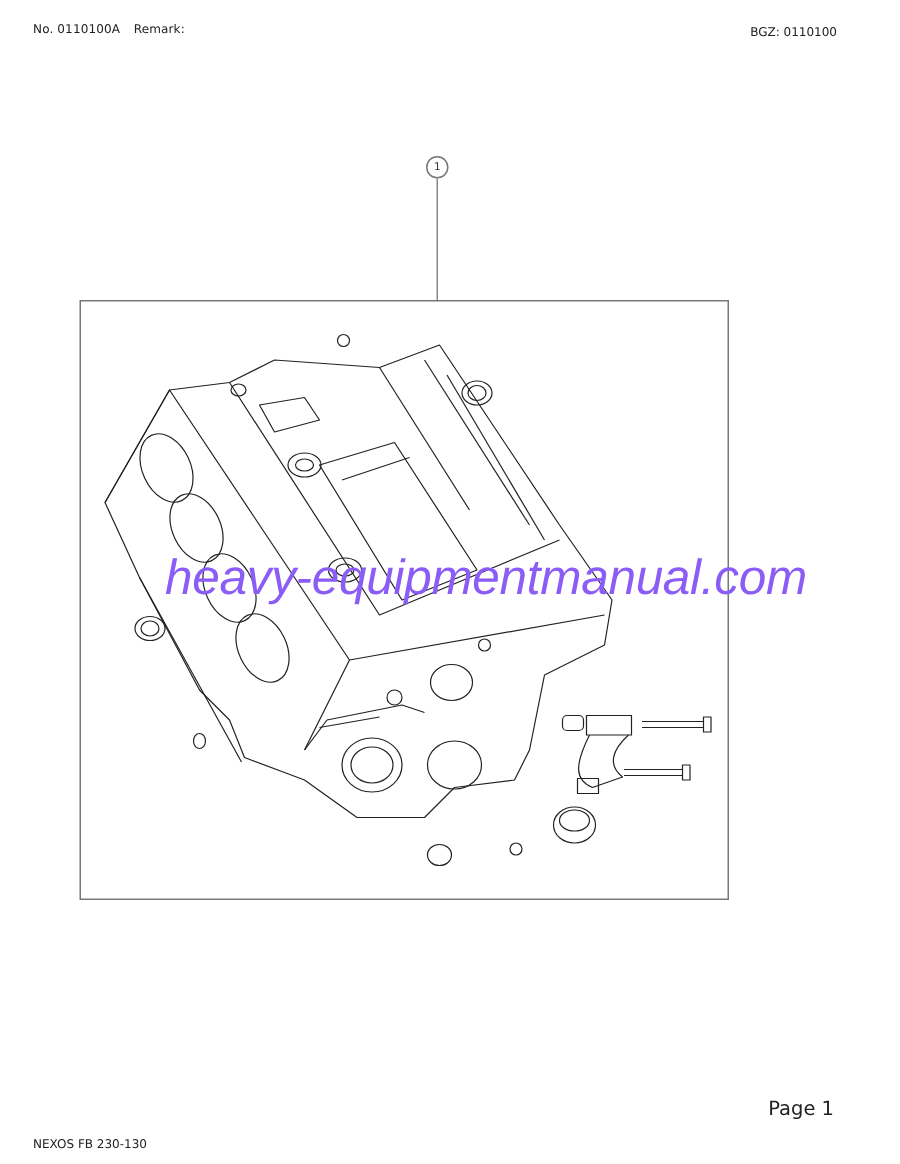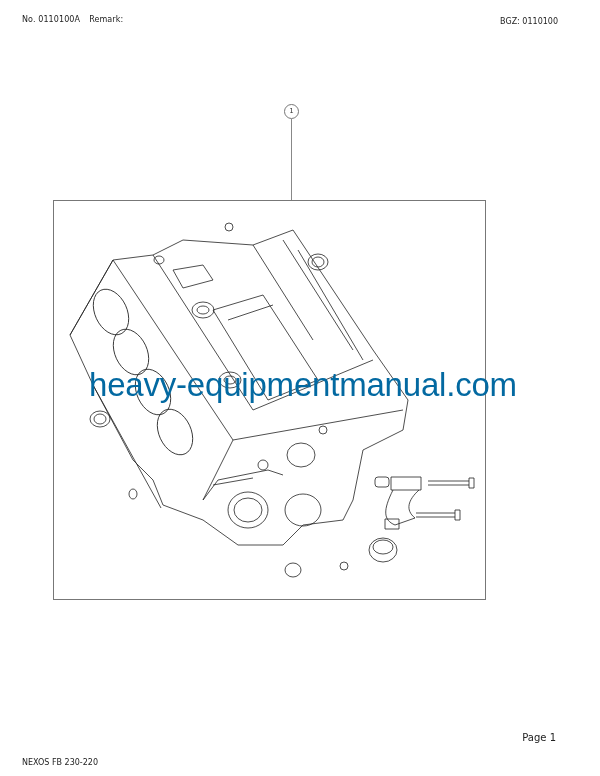--- a/index.html
+++ b/index.html
@@ -2,30 +2,30 @@
 <html><head>
   <meta charset="utf-8">
   <style>
     html, body { margin: 0; padding: 0; background: #ffffff; }
     body { width: 600px; height: 776px; position: relative; overflow: hidden;
            font-family: "DejaVu Sans", sans-serif; color: #222; }
     .hdr-left { position: absolute; left: 22px; top: 15px; font-size: 8px; letter-spacing: 0.1px; }
     .hdr-left span { margin-right: 9px; }
     .hdr-right { position: absolute; right: 42px; top: 17px; font-size: 8px; }
     .ftr-left { position: absolute; left: 22px; top: 758px; font-size: 8px; }
-    .ftr-right { position: absolute; right: 44px; top: 732px; font-size: 10px; }
+    .ftr-right { position: absolute; right: 44px; top: 732px; font-size: 13px; }
     .callout { position: absolute; left: 284px; top: 104px; width: 13px; height: 13px;
                border: 1px solid #777; border-radius: 50%; background: #fff;
                font-size: 7px; line-height: 13px; text-align: center; color: #333; }
     .callout-line { position: absolute; left: 291px; top: 119px; width: 1px; height: 81px; background: #888; }
     .frame { position: absolute; left: 53px; top: 200px; width: 433px; height: 400px;
              border: 1px solid #777; box-sizing: border-box; }
     .drawing { position: absolute; left: 53px; top: 200px; width: 433px; height: 400px; }
-    .watermark { position: absolute; left: 89px; top: 366px; font-family: "Liberation Sans", sans-serif;
-                 font-size: 33px; color: #0369a1; white-space: nowrap; letter-spacing: -0.2px; }
+    .watermark { position: absolute; left: 110px; top: 366px; font-family: "Liberation Sans", sans-serif;
+                 font-size: 33px; color: #8b5cf6; white-space: nowrap; letter-spacing: -0.2px; font-style: italic; }
   </style>
 </head>
 <body>
 
 <div class="hdr-left">
   <span>No. 0110100A</span><span>Remark:</span>
 </div>
 <div class="hdr-right">BGZ: 0110100</div>
 
 <div class="callout">1</div>
@@ -83,14 +83,14 @@
   <path d="M 375 281 L 416 281 M 375 285 L 416 285"></path>
   <rect x="416" y="278" width="5" height="10"></rect>
   <path d="M 363 313 L 402 313 M 363 317 L 402 317"></path>
   <rect x="402" y="310" width="5" height="10"></rect>
   <ellipse cx="330" cy="350" rx="14" ry="12"></ellipse>
   <ellipse cx="330" cy="347" rx="10" ry="7"></ellipse>
 </svg>
 
 <div class="watermark">heavy-equipmentmanual.com</div>
 
-<div class="ftr-left">NEXOS FB 230-220</div>
+<div class="ftr-left">NEXOS FB 230-130</div>
 <div class="ftr-right">Page 1</div>
 
 </body></html>

